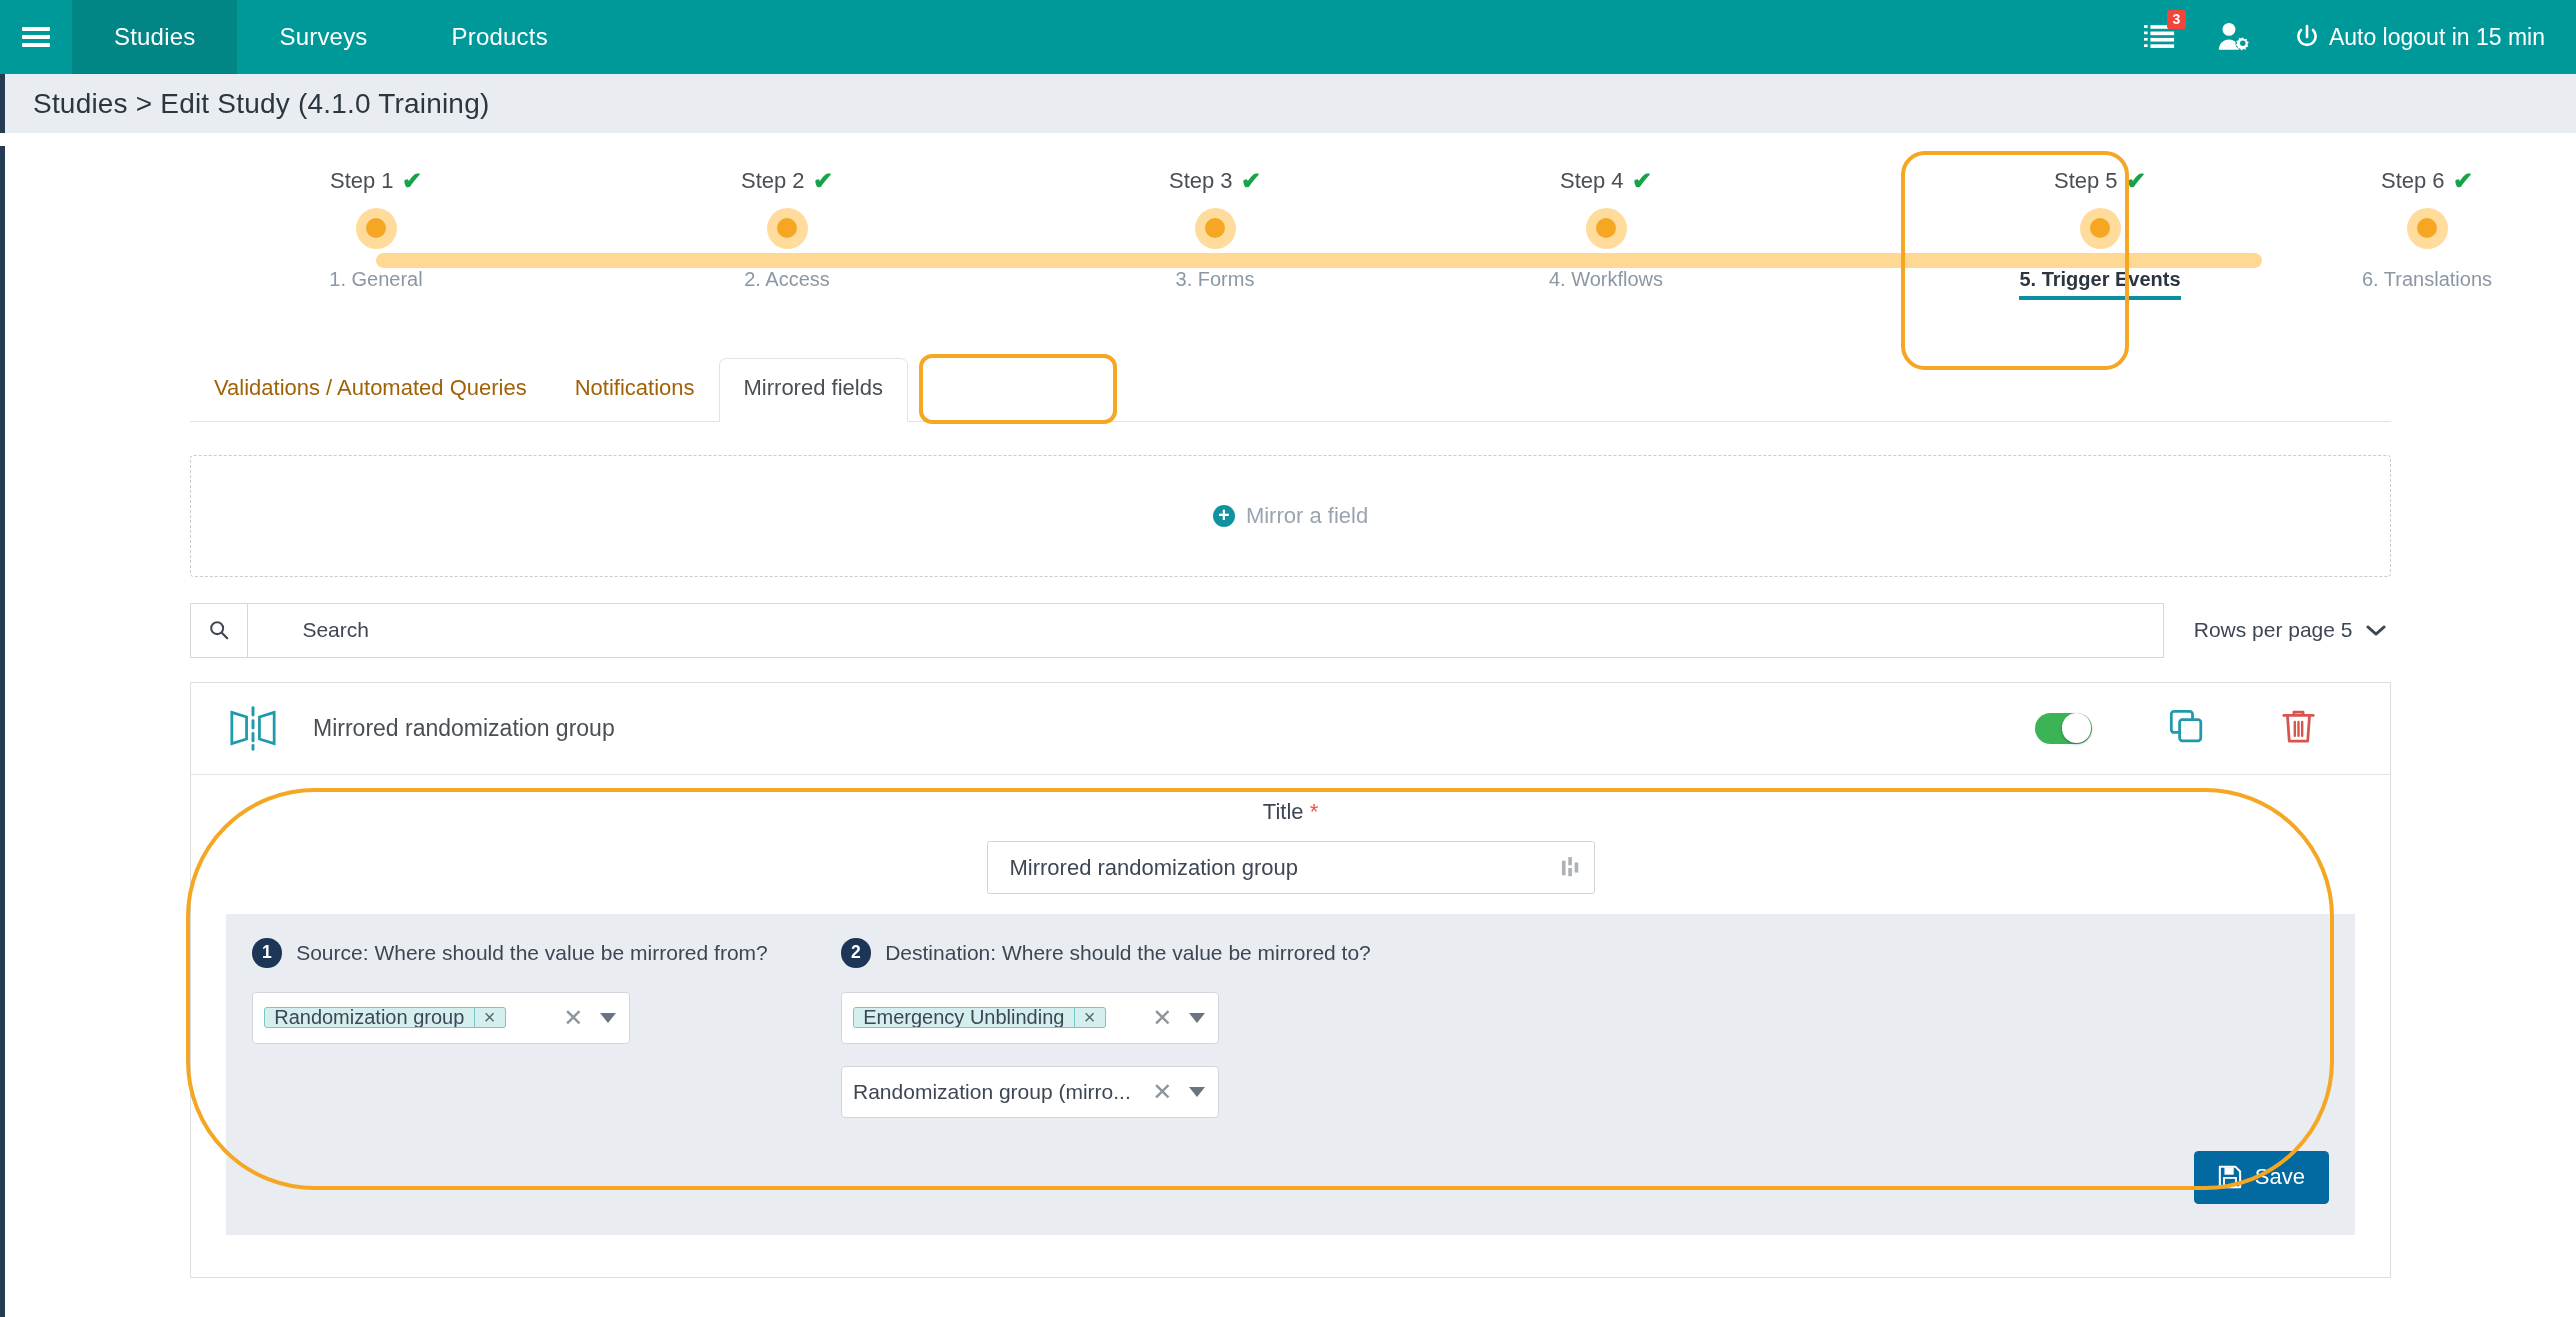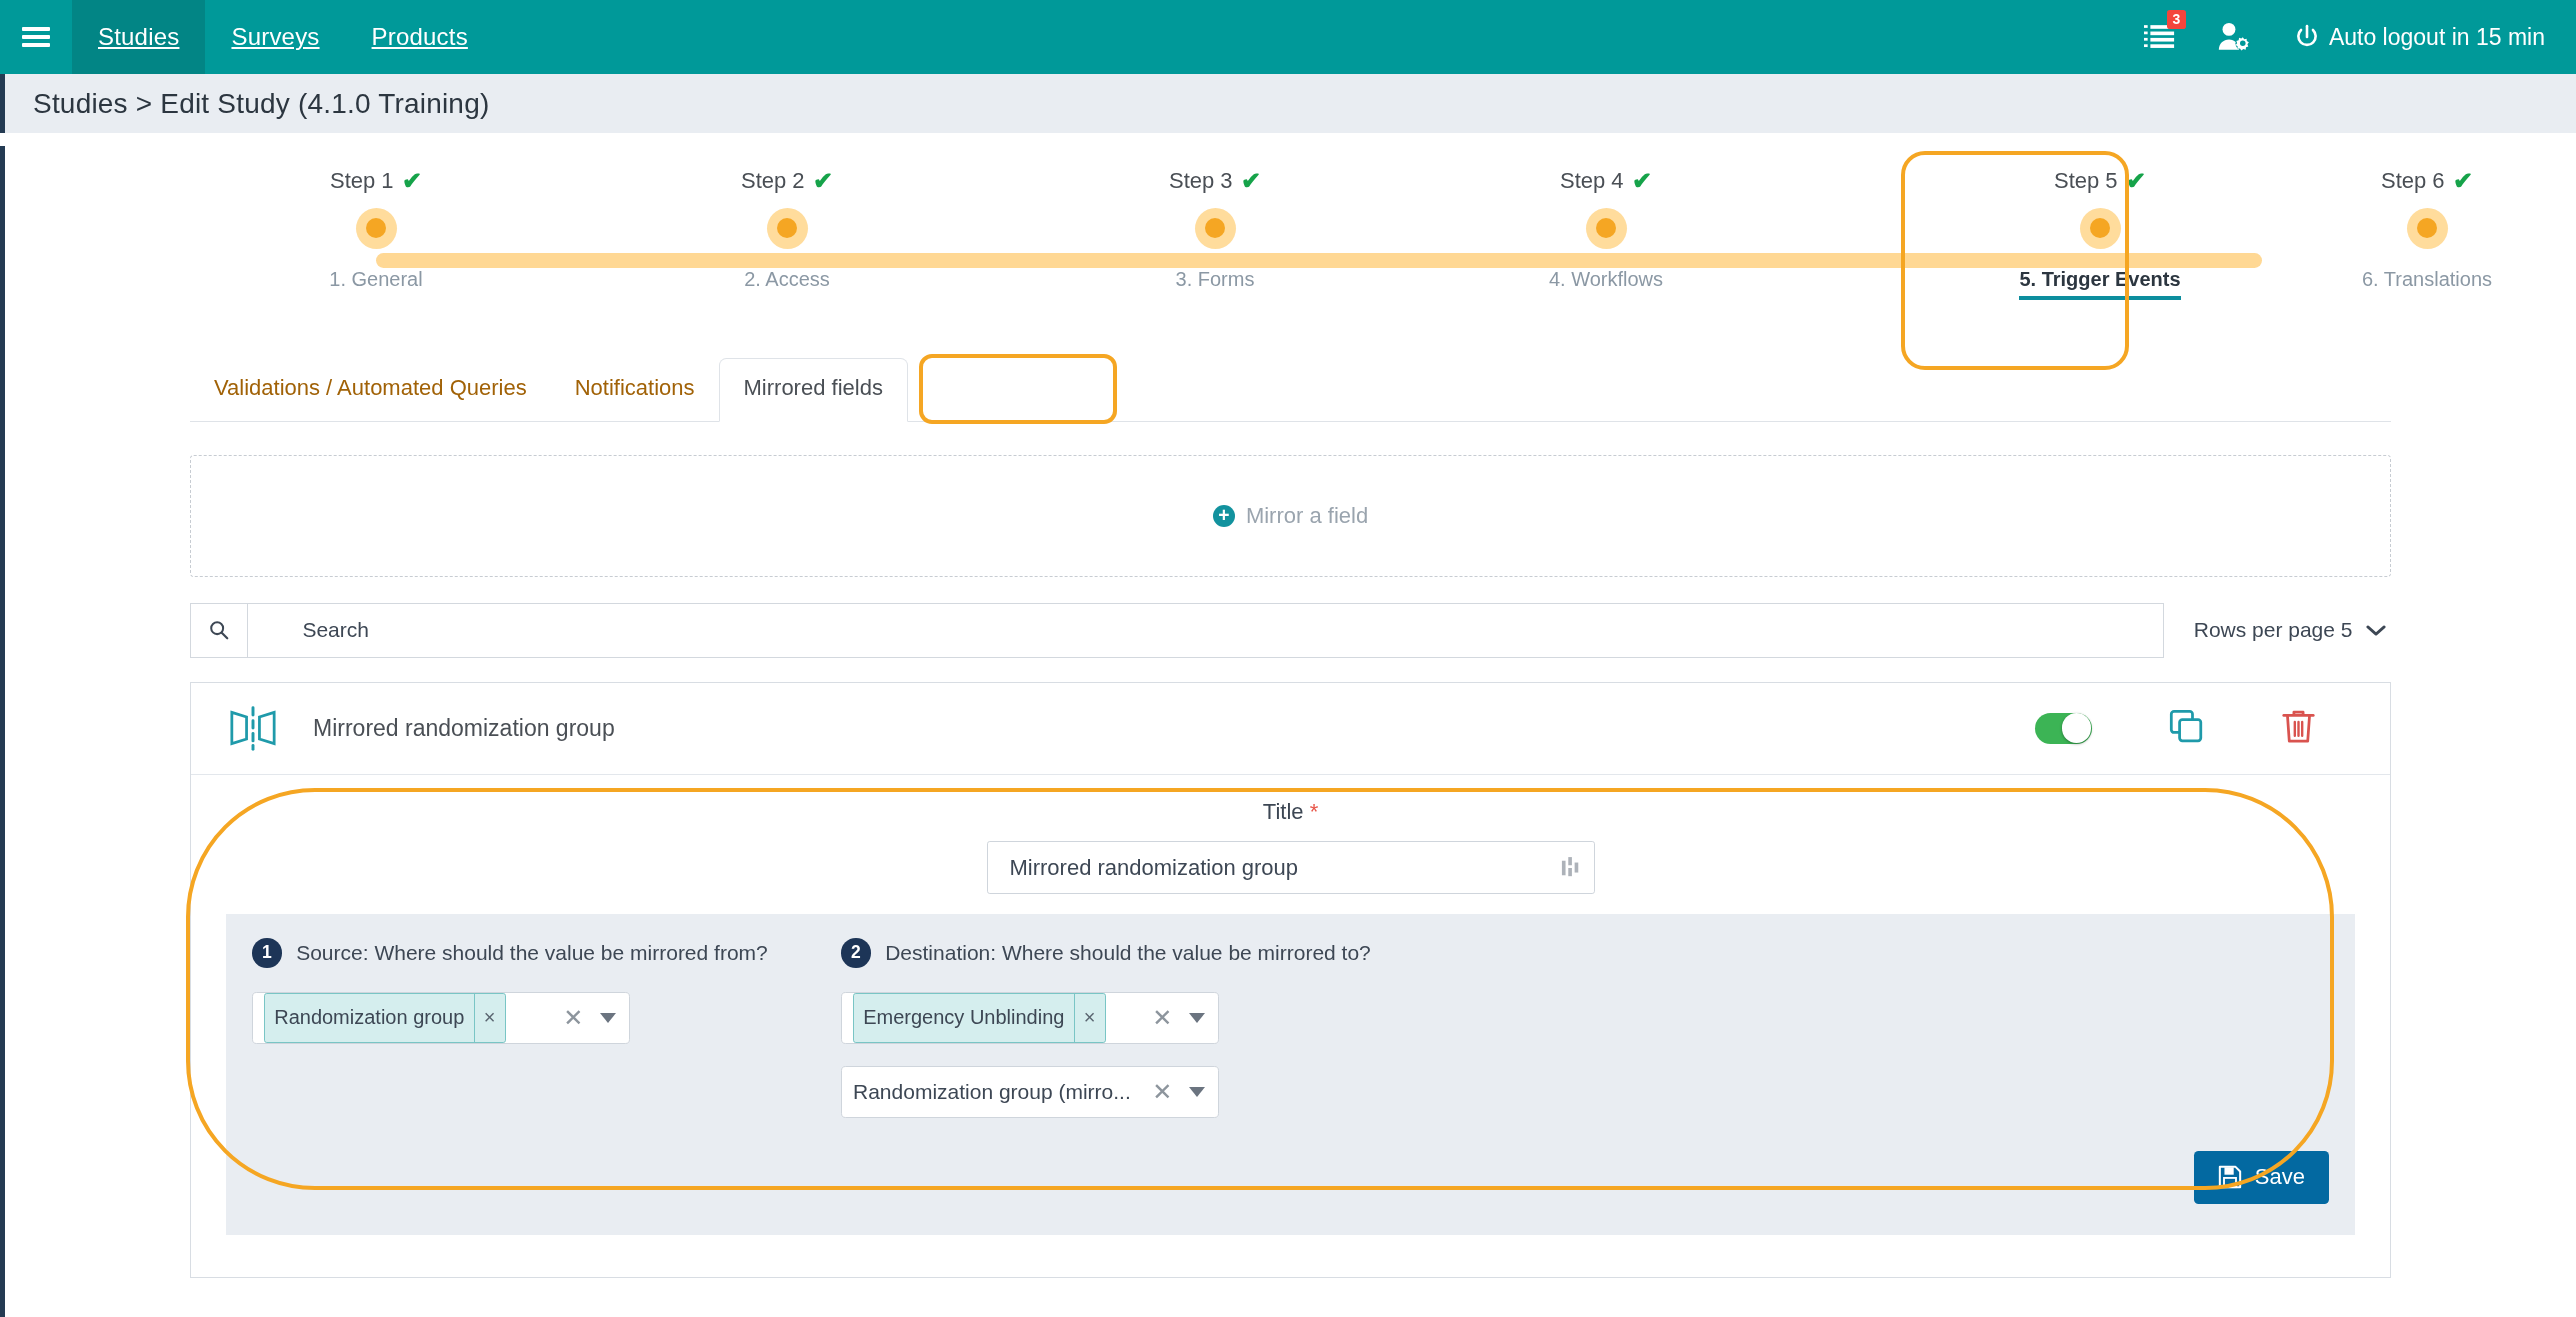--- a/index.html
+++ b/index.html
@@ -24,26 +24,25 @@
     width: 72px;
     display: flex; align-items: center; justify-content: center;
     cursor: pointer;
   }
   .burger-lines { width: 28px; }
   .burger-lines i {
     display: block; height: 3.7px; background:#fff; margin: 4.6px 0; border-radius: 0.9px;
   }
   .nav-item {
     display: flex; align-items: center;
-    padding: 0 26px;
+    padding: 0 42px;
     color: #ffffff;
     font-size: 24px;
     cursor: pointer;
     letter-spacing: 0.2px;
-    text-decoration: underline;
   }
   .nav-item.active { background: #028585; }
   .topbar-right {
     margin-left: auto;
     display: flex; align-items: center;
     padding-right: 31px;
     gap: 42px;
   }
   .icon-btn { position: relative; cursor: pointer; display:flex; align-items:center; }
   .badge {
@@ -281,21 +280,21 @@
     border:0.9px solid #cfd5dc; border-radius:4.6px;
     display:flex; align-items:center;
     padding: 0 13px 0 11px;
     gap: 9.2px;
   }
   .select.src { width: 378px; }
   .select.dst { width: 378px; }
   .chip {
     display:flex; align-items:stretch;
     background:#d5eeee; border:0.9px solid #79c5c5;
-    border-radius:2.8px; height:50px; overflow:hidden;
+    border-radius:2.8px; height:21px; overflow:hidden;
   }
   .chip span.txt {
     font-size:20px; color:#3d4754; padding: 0 9.2px;
     display:flex; align-items:center;
   }
   .chip span.x {
     border-left:0.9px solid #79c5c5;
     width:31px; display:flex; align-items:center; justify-content:center;
     font-size:20px; color:#5a6570; cursor:pointer;
   }

